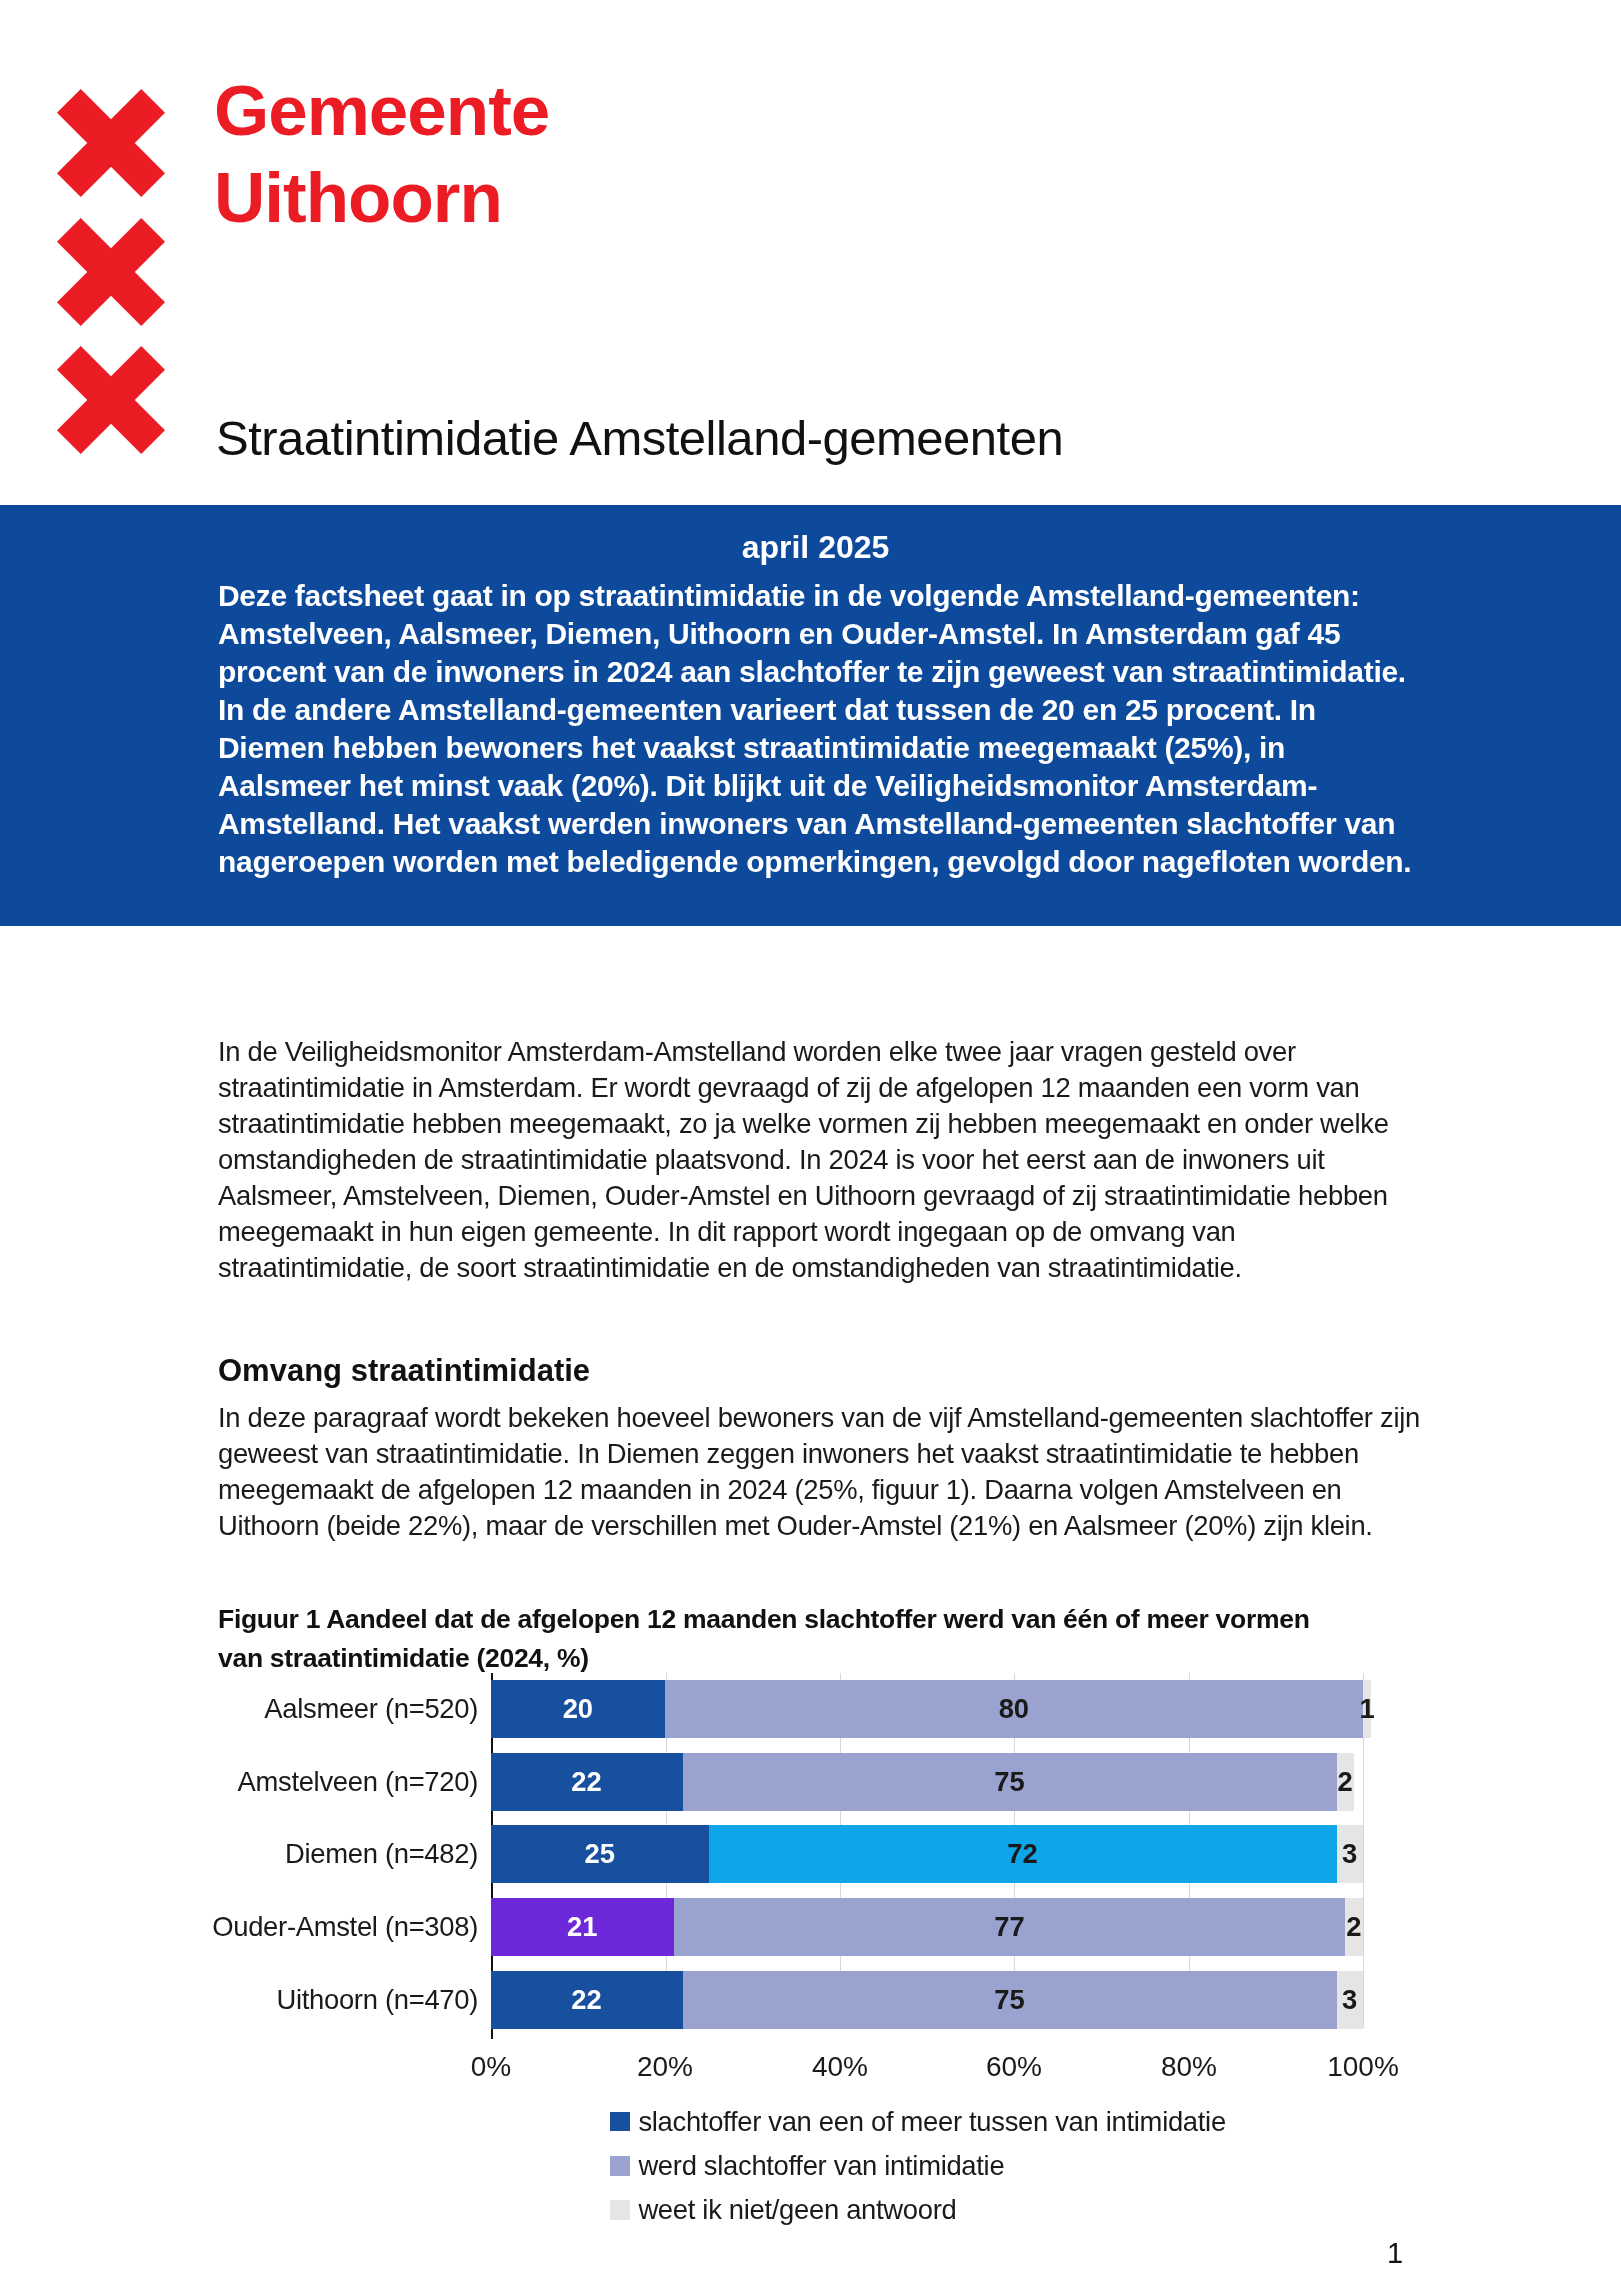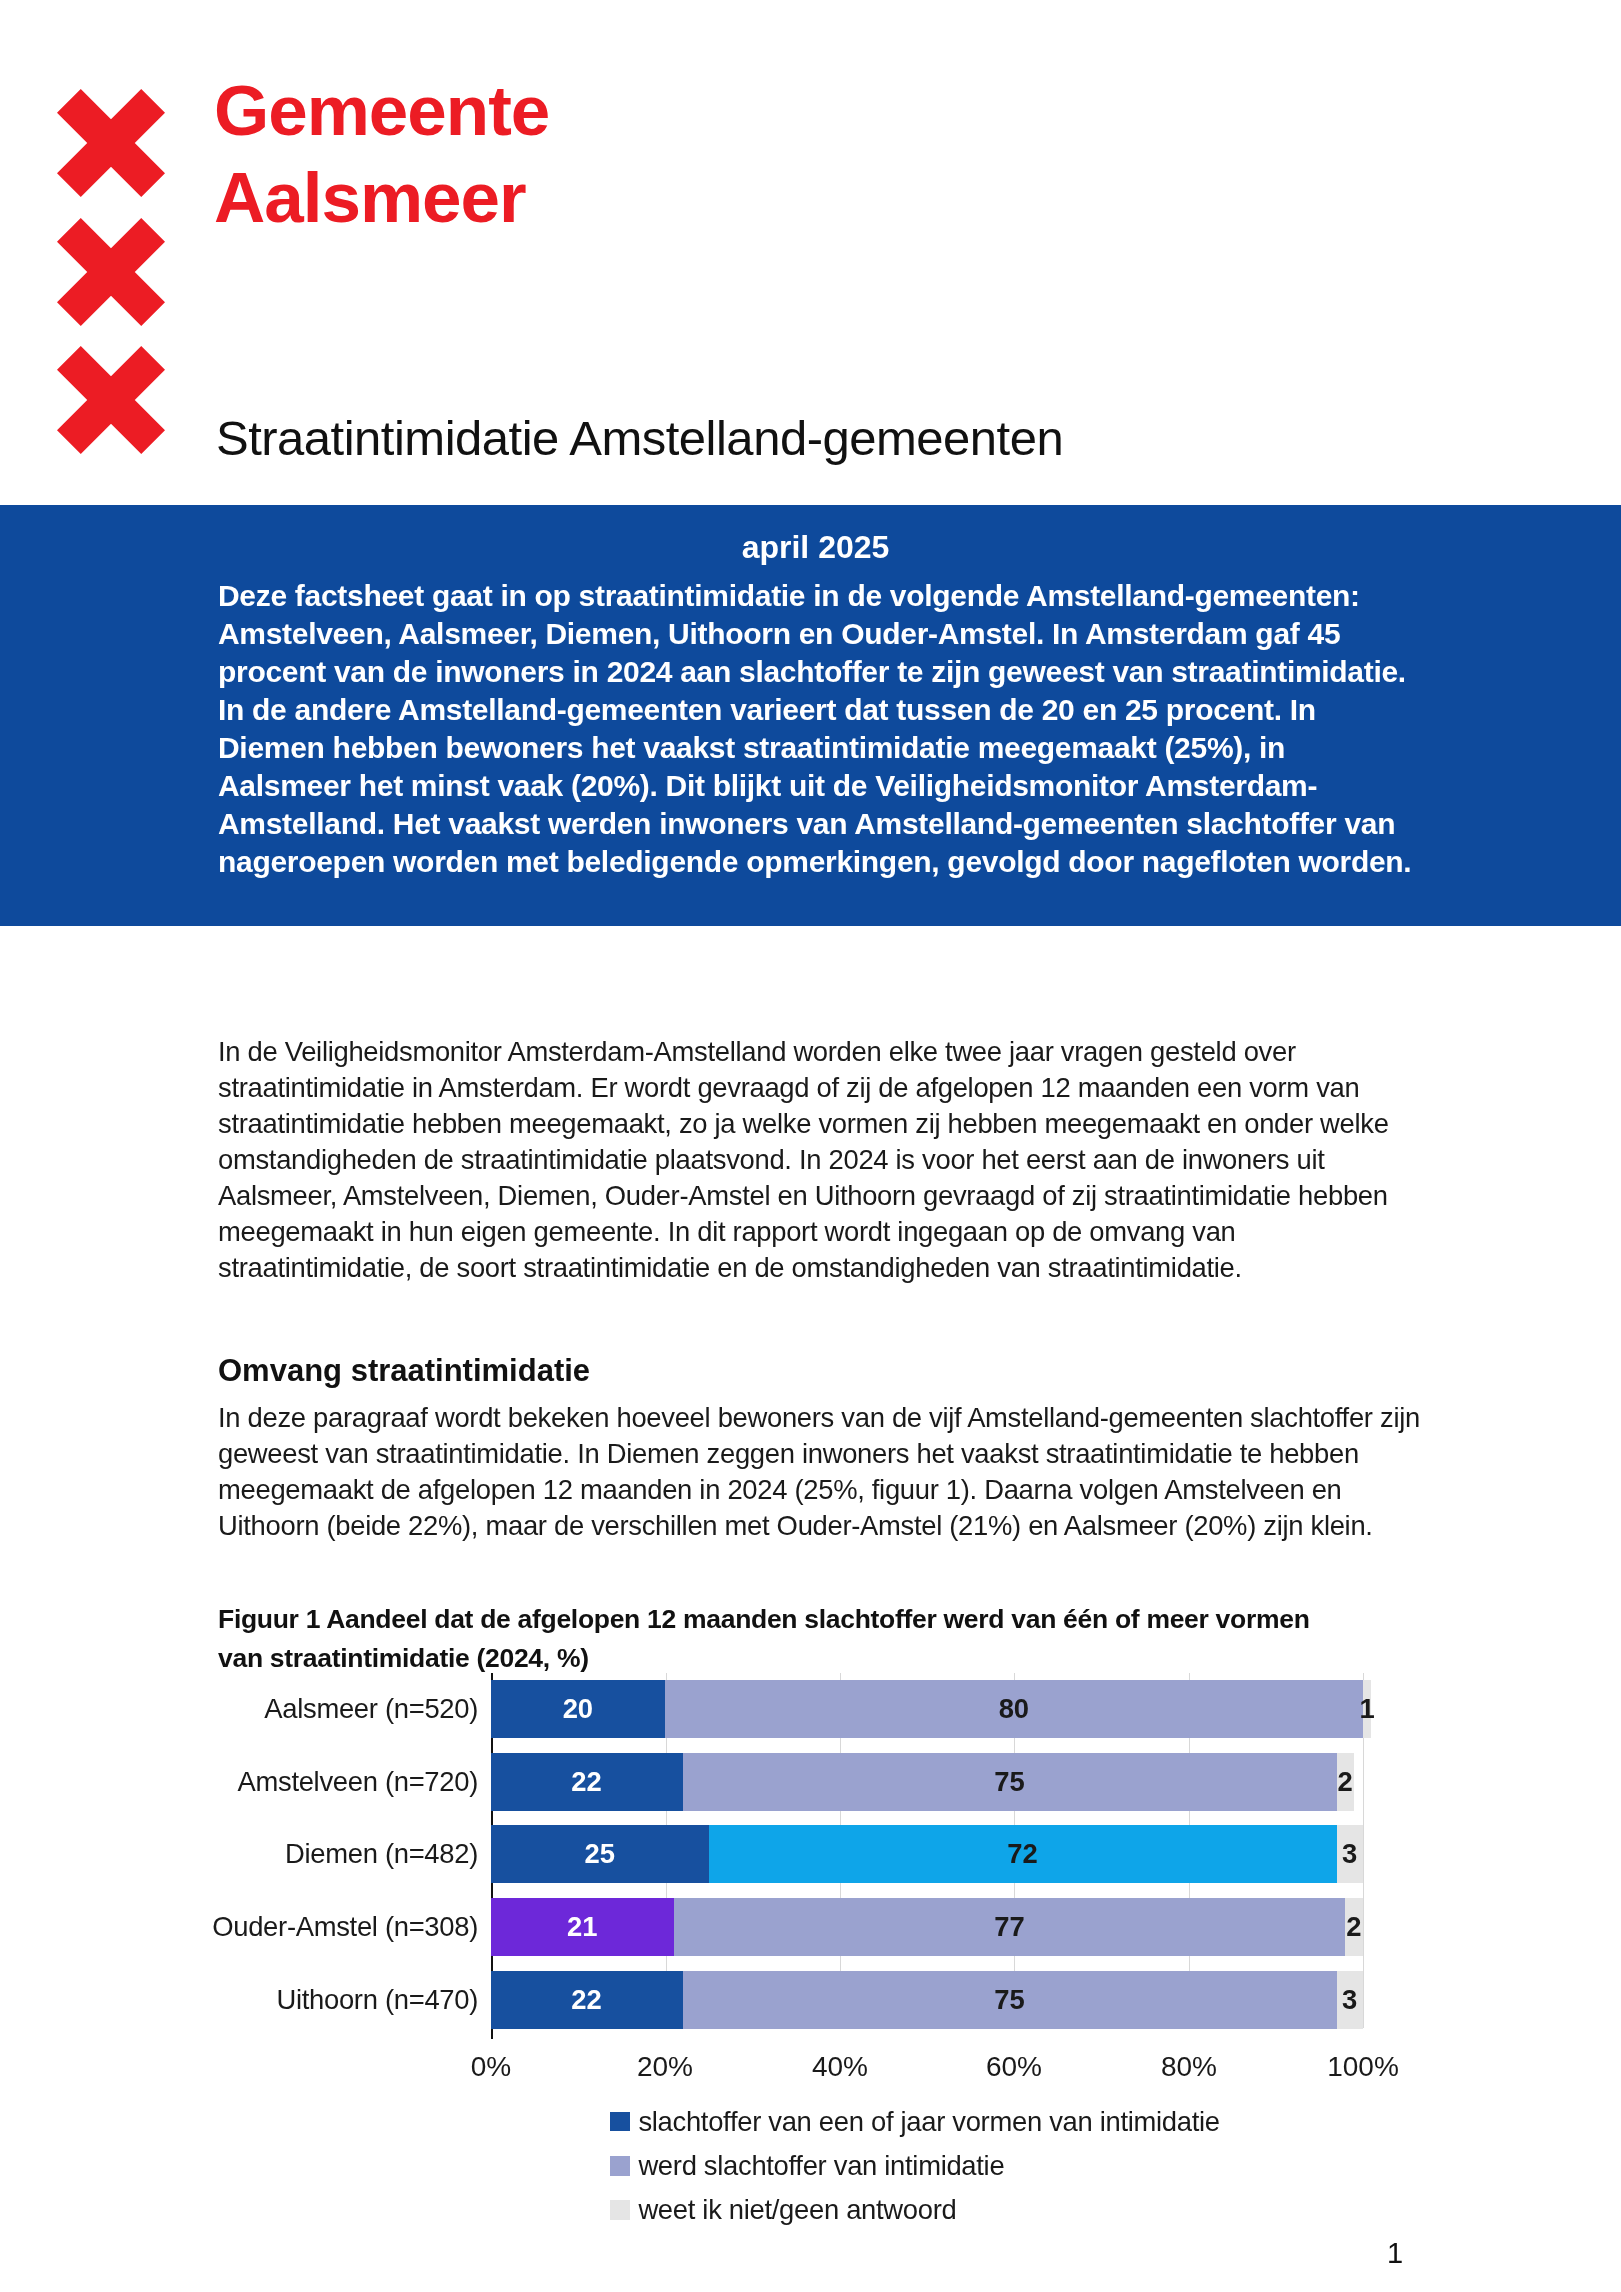--- a/index.html
+++ b/index.html
@@ -60,21 +60,21 @@
     <svg width="108" height="108" viewBox="0 0 100 100">
         <polygon class="xshape" points="0,22 22,0 50,28 78,0 100,22 72,50 100,78 78,100 50,72 22,100 0,78 28,50" fill="#ec1c24"></polygon>
       </svg>
     <svg width="108" height="108" viewBox="0 0 100 100">
         <polygon class="xshape" points="0,22 22,0 50,28 78,0 100,22 72,50 100,78 78,100 50,72 22,100 0,78 28,50" fill="#ec1c24"></polygon>
       </svg>
   </div>
 
   <div class="brand">
     <div>Gemeente</div>
-    <div>Aalsmeer</div>
+    <div>Uithoorn</div>
   </div>
 
   <div class="title">Straatintimidatie Amstelland-gemeenten</div>
 
   <div class="banner">
     <div class="banner-date">april 2025</div>
     <div class="banner-text">Deze factsheet gaat in op straatintimidatie in de volgende Amstelland-gemeenten: Amstelveen, Aalsmeer, Diemen, Uithoorn en Ouder-Amstel. In Amsterdam gaf 45 procent van de inwoners in 2024 aan slachtoffer te zijn geweest van straatintimidatie. In de andere Amstelland-gemeenten varieert dat tussen de 20 en 25 procent. In Diemen hebben bewoners het vaakst straatintimidatie meegemaakt (25%), in Aalsmeer het minst vaak (20%). Dit blijkt uit de Veiligheidsmonitor Amsterdam-Amstelland. Het vaakst werden inwoners van Amstelland-gemeenten slachtoffer van nageroepen worden met beledigende opmerkingen, gevolgd door nagefloten worden.</div>
   </div>
 
   <div class="para para1">In de Veiligheidsmonitor Amsterdam-Amstelland worden elke twee jaar vragen gesteld over straatintimidatie in Amsterdam. Er wordt gevraagd of zij de afgelopen 12 maanden een vorm van straatintimidatie hebben meegemaakt, zo ja welke vormen zij hebben meegemaakt en onder welke omstandigheden de straatintimidatie plaatsvond. In 2024 is voor het eerst aan de inwoners uit Aalsmeer, Amstelveen, Diemen, Ouder-Amstel en Uithoorn gevraagd of zij straatintimidatie hebben meegemaakt in hun eigen gemeente. In dit rapport wordt ingegaan op de omvang van straatintimidatie, de soort straatintimidatie en de omstandigheden van straatintimidatie.</div>
@@ -172,21 +172,21 @@
         <span class="xtick" style="left: 349px;">40%</span>
         <span class="xtick" style="left: 523px;">60%</span>
         <span class="xtick" style="left: 698px;">80%</span>
         <span class="xtick" style="left: 872px;">100%</span>
       </div>
   </div>
 
   <div class="legend" id="legend">
       <div class="legend-item">
         <span class="legend-swatch" style="background: rgb(23, 80, 159);"></span>
-        <span class="legend-label">slachtoffer van een of jaar vormen van intimidatie</span>
+        <span class="legend-label">slachtoffer van een of meer tussen van intimidatie</span>
       </div>
       <div class="legend-item">
         <span class="legend-swatch" style="background: rgb(154, 162, 207);"></span>
         <span class="legend-label">werd slachtoffer van intimidatie</span>
       </div>
       <div class="legend-item">
         <span class="legend-swatch" style="background: rgb(229, 229, 229);"></span>
         <span class="legend-label">weet ik niet/geen antwoord</span>
       </div>
     </div>

